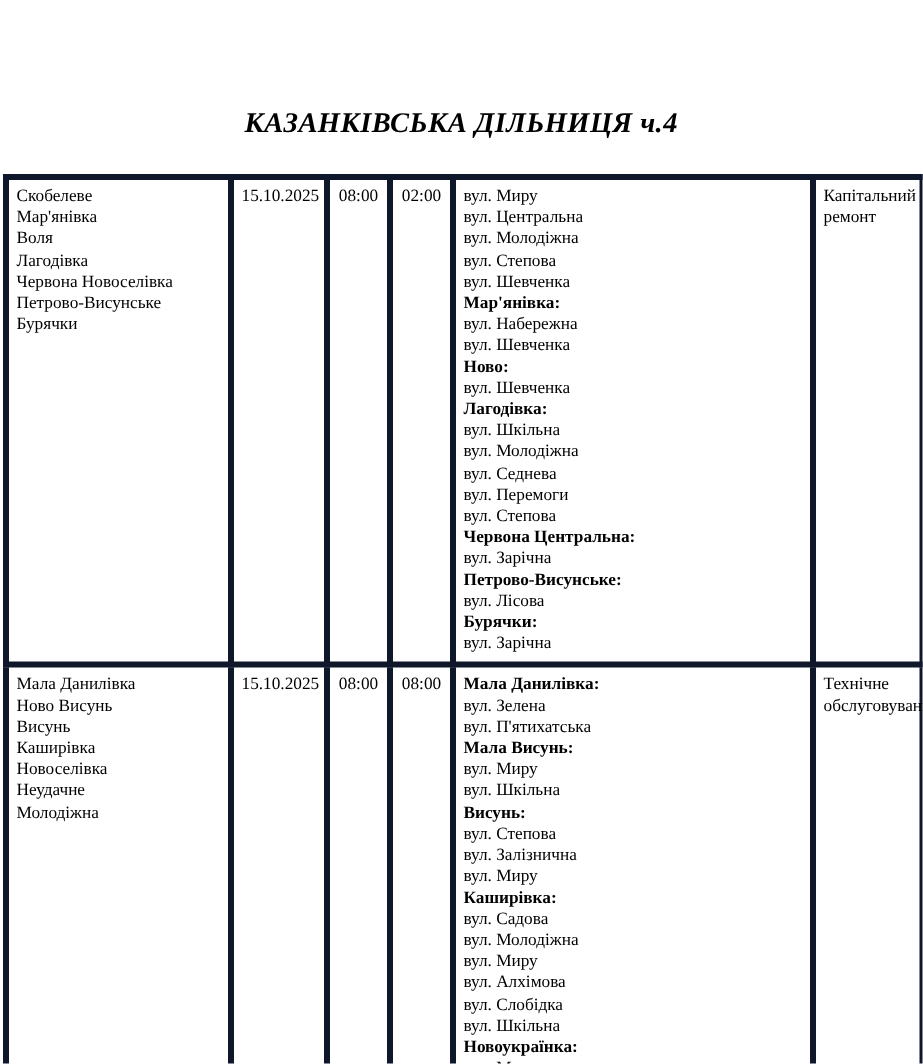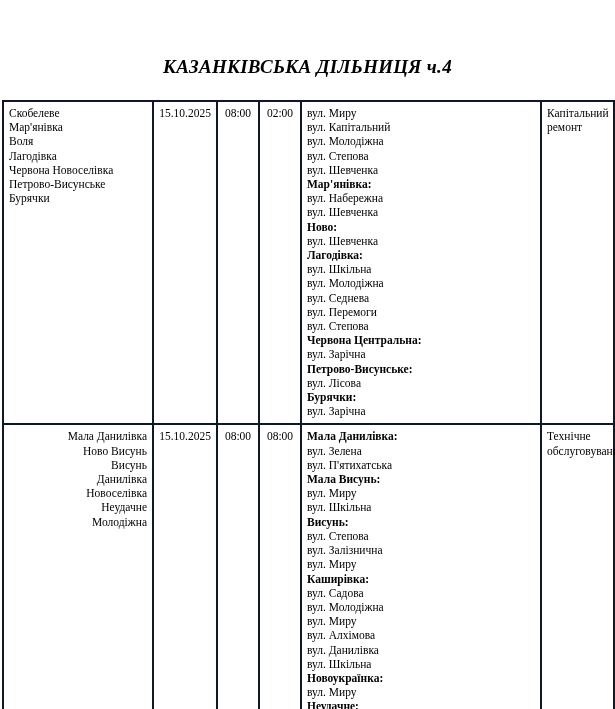--- a/index.html
+++ b/index.html
@@ -19,32 +19,32 @@
     width: 615px;
     height: 709px;
   }
   .title {
     text-align: center;
     font-family: "Liberation Serif", serif;
     font-weight: bold;
     font-style: italic;
     font-size: 19px;
     letter-spacing: 0.3px;
-    margin: 0;
+    margin: 16px;
     padding-top: 56px;
     padding-bottom: 0;
   }
   table.schedule {
     width: 611px;
     margin: 22px 0 0 2px;
     border-collapse: collapse;
     table-layout: fixed;
   }
   table.schedule td {
-    border: 2px solid #0f172a;
+    border: 4px solid #0f172a;
     vertical-align: top;
     padding: 4px 5px 5px 5px;
     font-size: 11.5px;
     line-height: 14.2px;
   }
   .col-settlements { width: 150px; }
   .col-date { width: 64px; }
   .col-from { width: 42px; }
   .col-to { width: 42px; }
   .col-streets { width: 240px; }
@@ -97,21 +97,21 @@
             <div class="settlement-line">Петрово-Висунське</div>
             <div class="settlement-line">Бурячки</div>
           </div>
         </td>
         <td class="center-mid">15.10.2025</td>
         <td class="center-mid">08:00</td>
         <td class="center-mid">02:00</td>
         <td>
           <div>
             <div class="street-line">вул. Миру</div>
-            <div class="street-line">вул. Капітальний</div>
+            <div class="street-line">вул. Центральна</div>
             <div class="street-line">вул. Молодіжна</div>
             <div class="street-line">вул. Степова</div>
             <div class="street-line">вул. Шевченка</div>
           </div>
           <div>
             <div class="street-group-name">Мар'янівка:</div>
             <div class="street-line">вул. Набережна</div>
             <div class="street-line">вул. Шевченка</div>
           </div>
           <div>
@@ -137,25 +137,25 @@
           <div>
             <div class="street-group-name">Бурячки:</div>
             <div class="street-line">вул. Зарічна</div>
           </div>
         </td>
         <td class="reason">Капітальний ремонт</td>
       </tr>
 
       <tr class="row-two">
         <td class="center-mid">
-          <div style="text-align:right;">
+          <div style="text-align:left;">
             <div class="settlement-line">Мала Данилівка</div>
             <div class="settlement-line">Ново Висунь</div>
             <div class="settlement-line">Висунь</div>
-            <div class="settlement-line">Данилівка</div>
+            <div class="settlement-line">Каширівка</div>
             <div class="settlement-line">Новоселівка</div>
             <div class="settlement-line">Неудачне</div>
             <div class="settlement-line">Молодіжна</div>
           </div>
         </td>
         <td class="center-mid">15.10.2025</td>
         <td class="center-mid">08:00</td>
         <td class="center-mid">08:00</td>
         <td>
           <div>
@@ -173,21 +173,21 @@
             <div class="street-line">вул. Степова</div>
             <div class="street-line">вул. Залізнична</div>
             <div class="street-line">вул. Миру</div>
           </div>
           <div>
             <div class="street-group-name">Каширівка:</div>
             <div class="street-line">вул. Садова</div>
             <div class="street-line">вул. Молодіжна</div>
             <div class="street-line">вул. Миру</div>
             <div class="street-line">вул. Алхімова</div>
-            <div class="street-line">вул. Данилівка</div>
+            <div class="street-line">вул. Слобідка</div>
             <div class="street-line">вул. Шкільна</div>
           </div>
           <div>
             <div class="street-group-name">Новоукраїнка:</div>
             <div class="street-line">вул. Миру</div>
           </div>
           <div>
             <div class="street-group-name">Неудачне:</div>
 
           </div>

